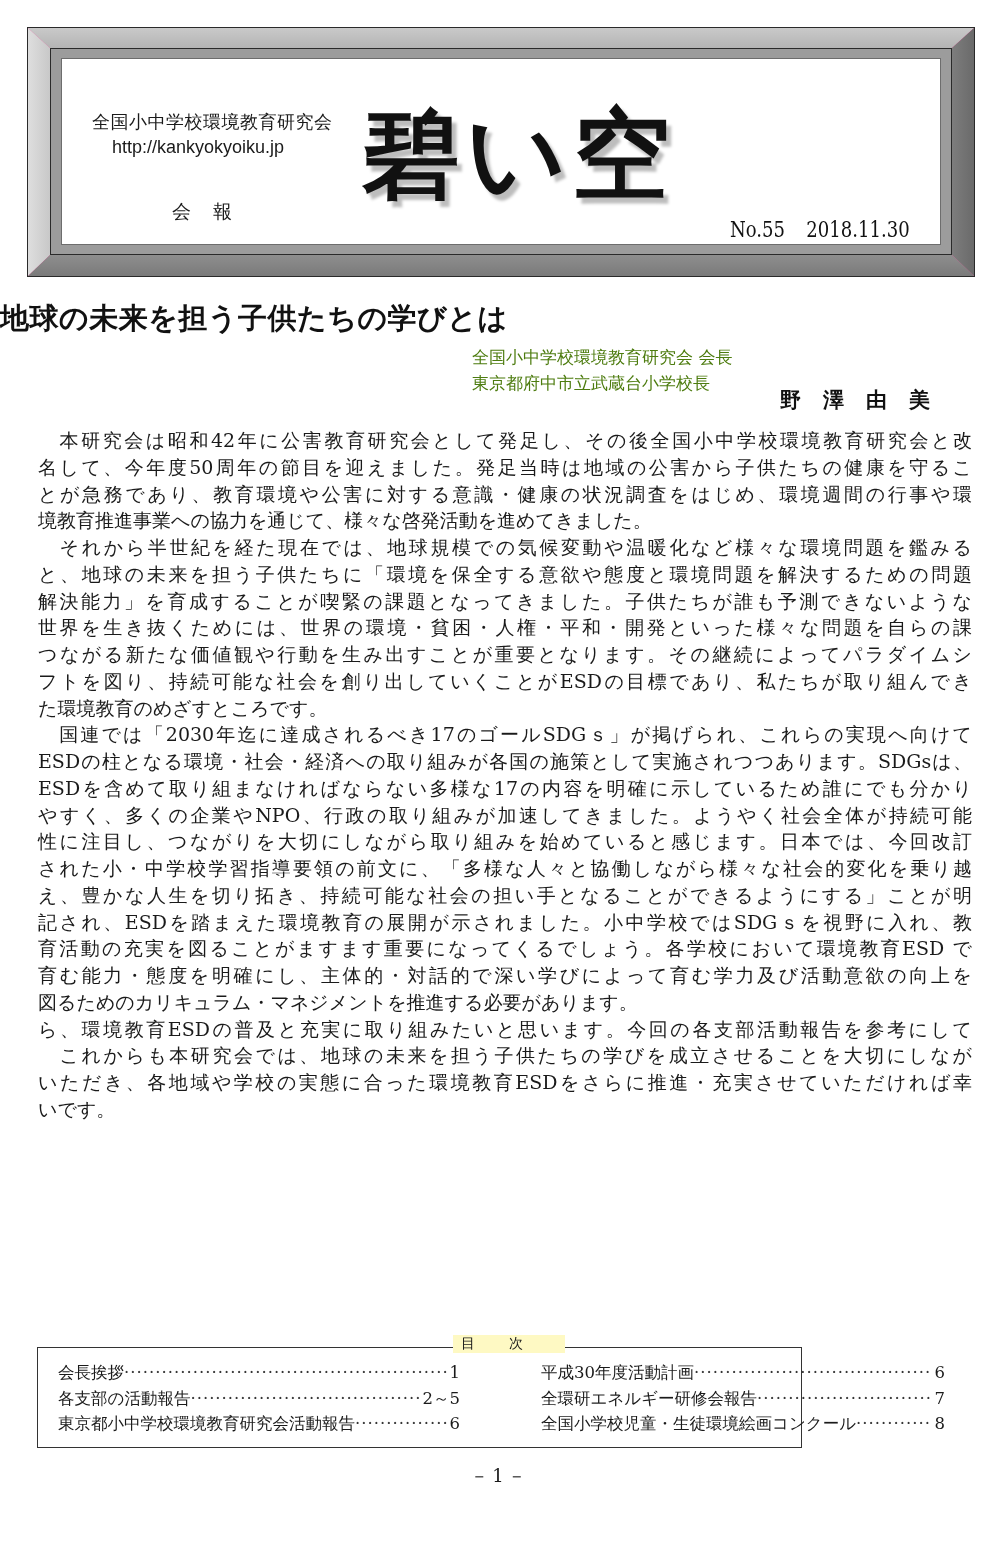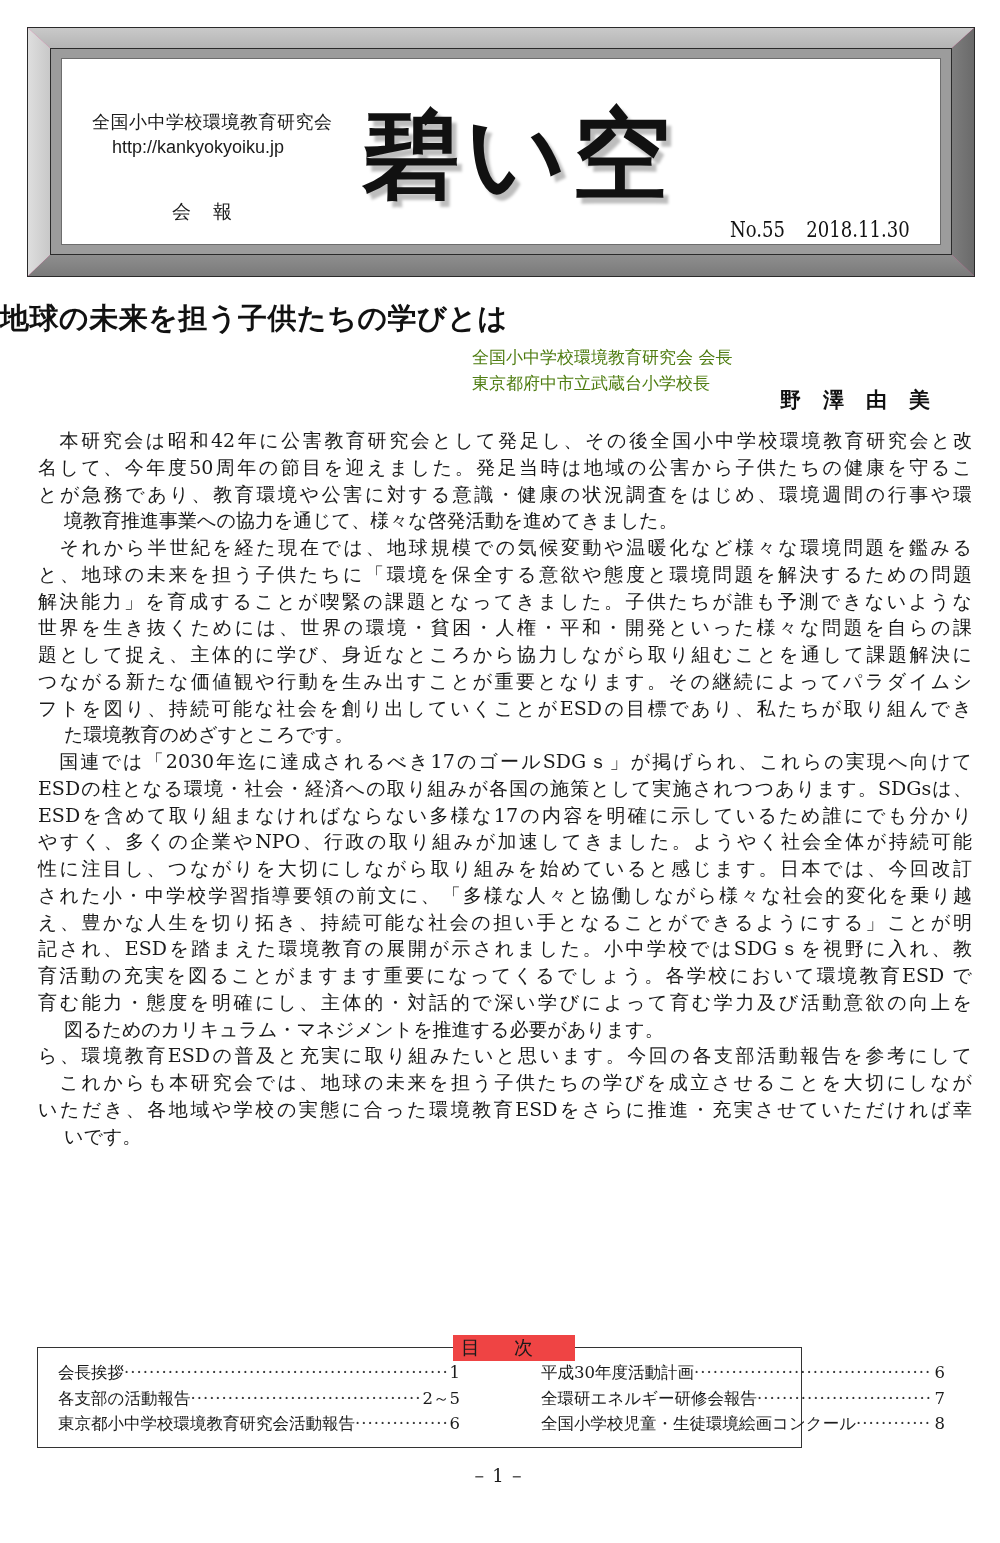--- a/index.html
+++ b/index.html
@@ -52,27 +52,27 @@
   .author1, .author2 { position:absolute; left:472px; font-size:17px; color:#4d7c0f; white-space:nowrap; }
   .author1 { top:346px; }
   .author2 { top:372px; }
   .author-name { position:absolute; left:780px; top:386px; font-size:21px; font-weight:bold;
     font-family:Liberation Mono, monospace; letter-spacing:22px; color:#111; white-space:nowrap; }
 
   
   .body-text { position:absolute; left:38px; top:427px; width:934px; }
   .line { height:26.75px; line-height:26.75px; font-size:19px; white-space:nowrap;
     text-align: justify; text-align-last: justify; color:#1a1a1a; }
-  .line.last { text-align-last: left; margin-left: 26px; }
+  .line.last { text-align-last: left; }
 
   
   .toc { position:absolute; left:37px; top:1347px; width:765px; height:101px;
     border: 1.5px solid #333; box-sizing:border-box;padding-left:24px; }
-  .toc-title { position:absolute; left:453px; top:1335px; background:#ef4444; padding:0 8px;
-    font-size:19px; letter-spacing:34px; color:#1a1a1a; font-family:"DejaVu Sans", sans-serif; }
+  .toc-title { position:absolute; left:453px; top:1335px; background:#fef9c3; padding:0 8px;
+    font-size:14px; letter-spacing:34px; color:#1a1a1a; font-family:"DejaVu Sans", sans-serif; }
   .toc-title span { display:inline-block; }
   .toc-col { position:absolute; top:14px; }
   .toc-col.left { left:20px; width:402px; }
   .toc-col.right { left:503px; width:404px; }
   .toc-row { display:flex; align-items:baseline; height:25.5px; font-size:16.5px; color:#1a1a1a; white-space:nowrap; }
   .toc-row .t { flex:0 0 auto; }
   .toc-row .dots { flex:1 1 auto; overflow:hidden; letter-spacing:1px; color:#333; }
   .toc-row .dots::before { content:"··································································································"; }
   .toc-row .p { flex:0 0 auto; padding-left:3px; }
 
@@ -106,21 +106,20 @@
 
 <div class="body-text">
   <div class="line">　本研究会は昭和42年に公害教育研究会として発足し、その後全国小中学校環境教育研究会と改</div>
   <div class="line">名して、今年度50周年の節目を迎えました。発足当時は地域の公害から子供たちの健康を守るこ</div>
   <div class="line">とが急務であり、教育環境や公害に対する意識・健康の状況調査をはじめ、環境週間の行事や環</div>
   <div class="line last">境教育推進事業への協力を通じて、様々な啓発活動を進めてきました。</div>
   <div class="line">　それから半世紀を経た現在では、地球規模での気候変動や温暖化など様々な環境問題を鑑みる</div>
   <div class="line">と、地球の未来を担う子供たちに「環境を保全する意欲や態度と環境問題を解決するための問題</div>
   <div class="line">解決能力」を育成することが喫緊の課題となってきました。子供たちが誰も予測できないような</div>
   <div class="line">世界を生き抜くためには、世界の環境・貧困・人権・平和・開発といった様々な問題を自らの課</div>
-  <div class="line">題として捉え、主体的に学び、身近なところから協力しながら取り組むことを通して課題解決に</div>
   <div class="line">つながる新たな価値観や行動を生み出すことが重要となります。その継続によってパラダイムシ</div>
   <div class="line">フトを図り、持続可能な社会を創り出していくことがESDの目標であり、私たちが取り組んでき</div>
   <div class="line last">た環境教育のめざすところです。</div>
   <div class="line">　国連では「2030年迄に達成されるべき17のゴールSDGｓ」が掲げられ、これらの実現へ向けて</div>
   <div class="line">ESDの柱となる環境・社会・経済への取り組みが各国の施策として実施されつつあります。SDGsは、</div>
   <div class="line">ESDを含めて取り組まなければならない多様な17の内容を明確に示しているため誰にでも分かり</div>
   <div class="line">やすく、多くの企業やNPO、行政の取り組みが加速してきました。ようやく社会全体が持続可能</div>
   <div class="line">性に注目し、つながりを大切にしながら取り組みを始めていると感じます。日本では、今回改訂</div>
   <div class="line">された小・中学校学習指導要領の前文に、「多様な人々と協働しながら様々な社会的変化を乗り越</div>
   <div class="line">え、豊かな人生を切り拓き、持続可能な社会の担い手となることができるようにする」ことが明</div>

